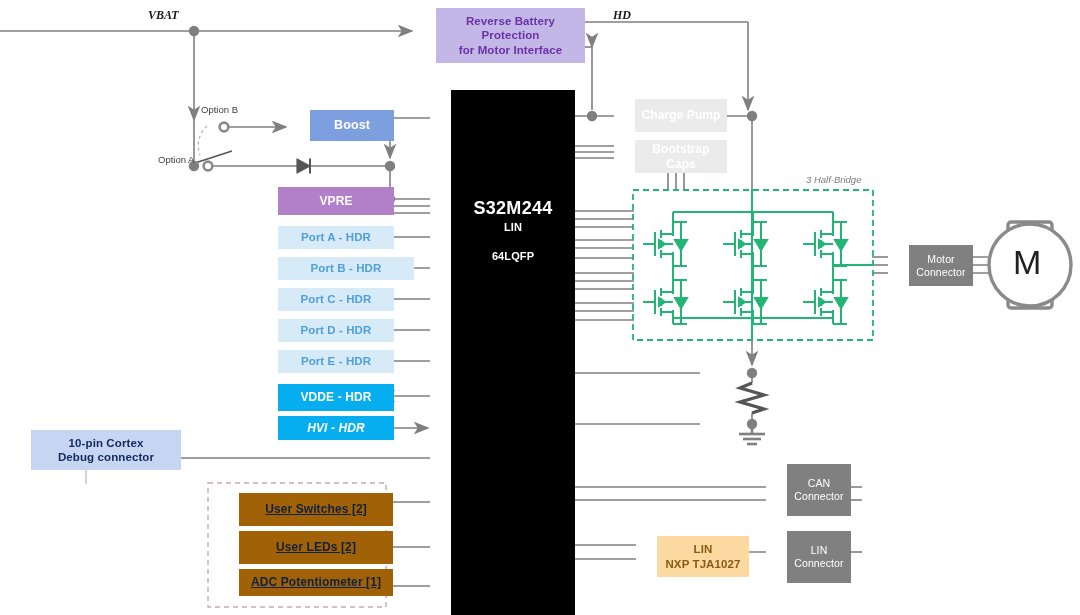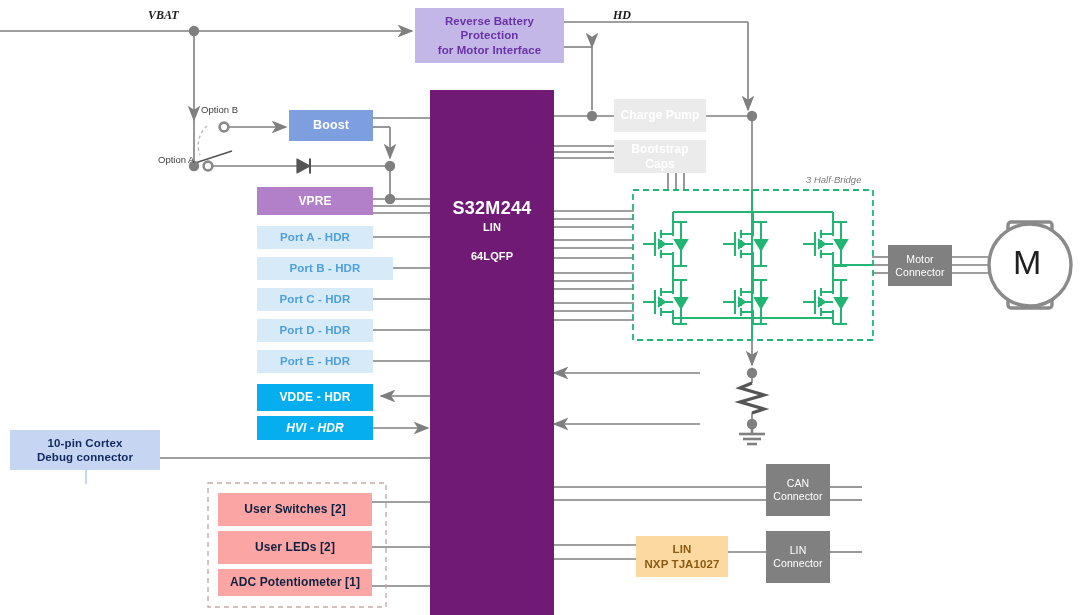--- a/index.html
+++ b/index.html
@@ -27,35 +27,36 @@
   .blk {
     position: absolute;
     box-sizing: border-box;
     display: flex;
     align-items: center;
     justify-content: center;
     text-align: center;
     line-height: 1.22;
     font-weight: bold;
     letter-spacing: 0.1px;
+    margin-left: 21px;
   }
   .blk span { display: block; width: 100%; }
 
   
   .v-rbp   { background: #c3b7e7; color: #6a32a5; font-size: 11.5px; }
   .v-boost { background: #7e9fdf; color: #ffffff; font-size: 12.5px; }
   .v-vpre  { background: #b27fc9; color: #ffffff; font-size: 12px; }
   .v-port  { background: #d7eaf8; color: #4fa0da; font-size: 11.5px; }
   .v-hdr   { background: #06aeef; color: #ffffff; font-size: 12px; }
   .v-dbg   { background: #c6d5f1; color: #12295f; font-size: 11.5px; }
-  .v-user  { background: #fca5a5; color: #10213f; font-size: 12px; }
+  .v-user  { background: #a16207; color: #10213f; font-size: 12px; text-decoration: underline; }
   .v-grey  { background: #ebebeb; color: #ffffff; font-size: 12px; }
   .v-conn  { background: #808080; color: #ffffff; font-size: 10.5px; font-weight: normal;}
   .v-lin   { background: #fcd9a0; color: #8a5a12; font-size: 11.5px; }
-  .v-mcu   { background: #701a75; color: #ffffff; }
+  .v-mcu   { background: #000000; color: #ffffff; }
 
   .mcu-inner { width:100%; }
   .mcu-name { font-size: 18px; font-weight: bold; color:#ffffff; letter-spacing:0.3px;}
   .mcu-sub  { font-size: 11px; font-weight: bold; color:#ffffff; margin-top:1px;}
   .mcu-pkg  { font-size: 11px; font-weight: bold; color:#ffffff; margin-top:16px;}
 
   .lbl {
     position: absolute;
     font-size: 10px;
     color: #3a3a3a;

